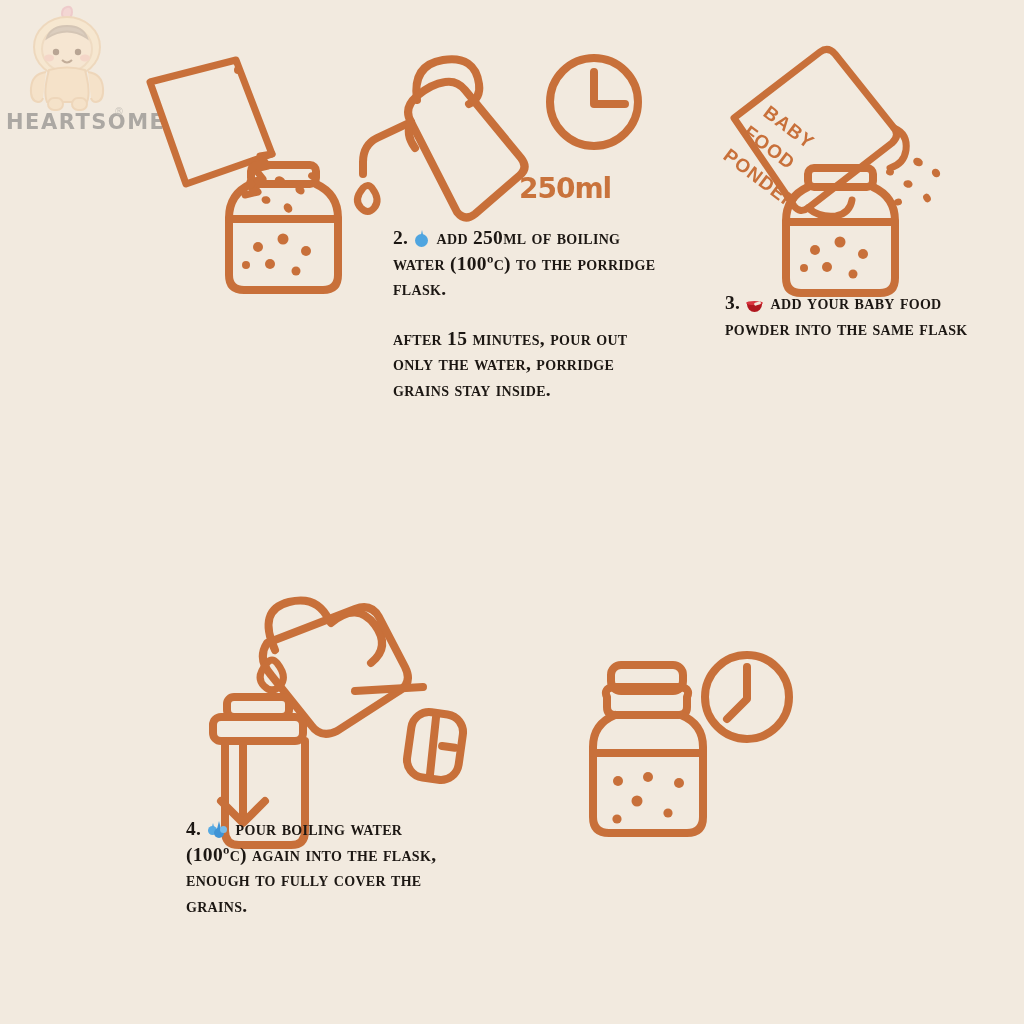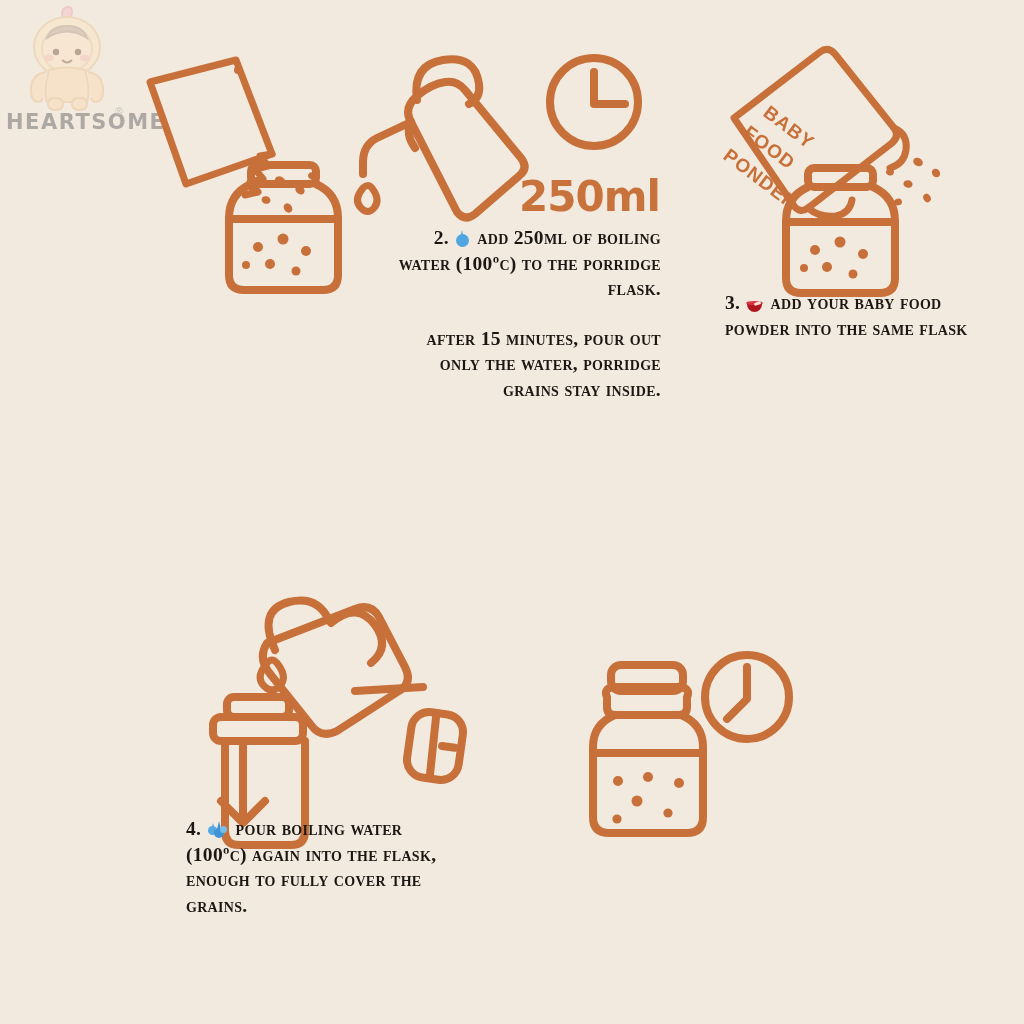--- a/index.html
+++ b/index.html
@@ -71,21 +71,21 @@
   .ico-hourglass .cap{position:absolute;left:0;width:11px;height:2.5px;background:#9EA5AC;border-radius:1px;}
   .ico-hourglass .cap.t{top:0;}
   .ico-hourglass .cap.b{bottom:0;}
   .ico-hourglass .glass{position:absolute;left:1px;top:2px;width:9px;height:13px;background:linear-gradient(#DDE6EE 0 45%,#E8EEF4 45% 55%,#5B9BD5 55% 100%);clip-path:polygon(0 0,100% 0,55% 50%,100% 100%,0 100%,45% 50%);}
 
   
   #ml-label{
     left:519px;top:172px;
     font-family:"DejaVu Sans", sans-serif;
     font-weight:700;
-    font-size:42px;
+    font-size:28px;
     letter-spacing:-1px;
     color:#C9733C;
   }
 </style>
 </head>
 <body>
 
 <div class="stage">
 
   <div class="abs" id="watermark">
@@ -263,21 +263,21 @@
         <circle cx="42" cy="174" r="4.6"></circle>
       </g>
       <g fill="none" stroke="#C8703A" stroke-width="8" stroke-linecap="round" stroke-linejoin="round">
         <circle cx="172" cy="52" r="42"></circle>
         <path d="M172 22 L172 54 L152 74"></path>
       </g>
     </svg>
   </div>
 
 
-  <div class="steptext" style="left:393px;top:225px;width:268px;text-align:right;">
+  <div class="steptext" style="left:393px;top:225px;width:268px;">
     <p><span class="lead">2.</span>
       <span class="ico ico-drop"><span class="t"></span><span class="d"></span></span>
       <span>ADD 250ML OF BOILING WATER (100ºC) TO THE PORRIDGE FLASK.</span></p>
     <p>AFTER 15 MINUTES, POUR OUT ONLY THE WATER, PORRIDGE GRAINS STAY INSIDE.</p>
   </div>
 
   <div class="steptext" style="left:725px;top:290px;width:260px;">
     <p><span class="lead">3.</span>
       <span class="ico ico-bowl"><span class="b"></span><span class="r"></span><span class="s"></span></span>
       <span>ADD YOUR BABY FOOD POWDER INTO THE SAME FLASK</span></p>

